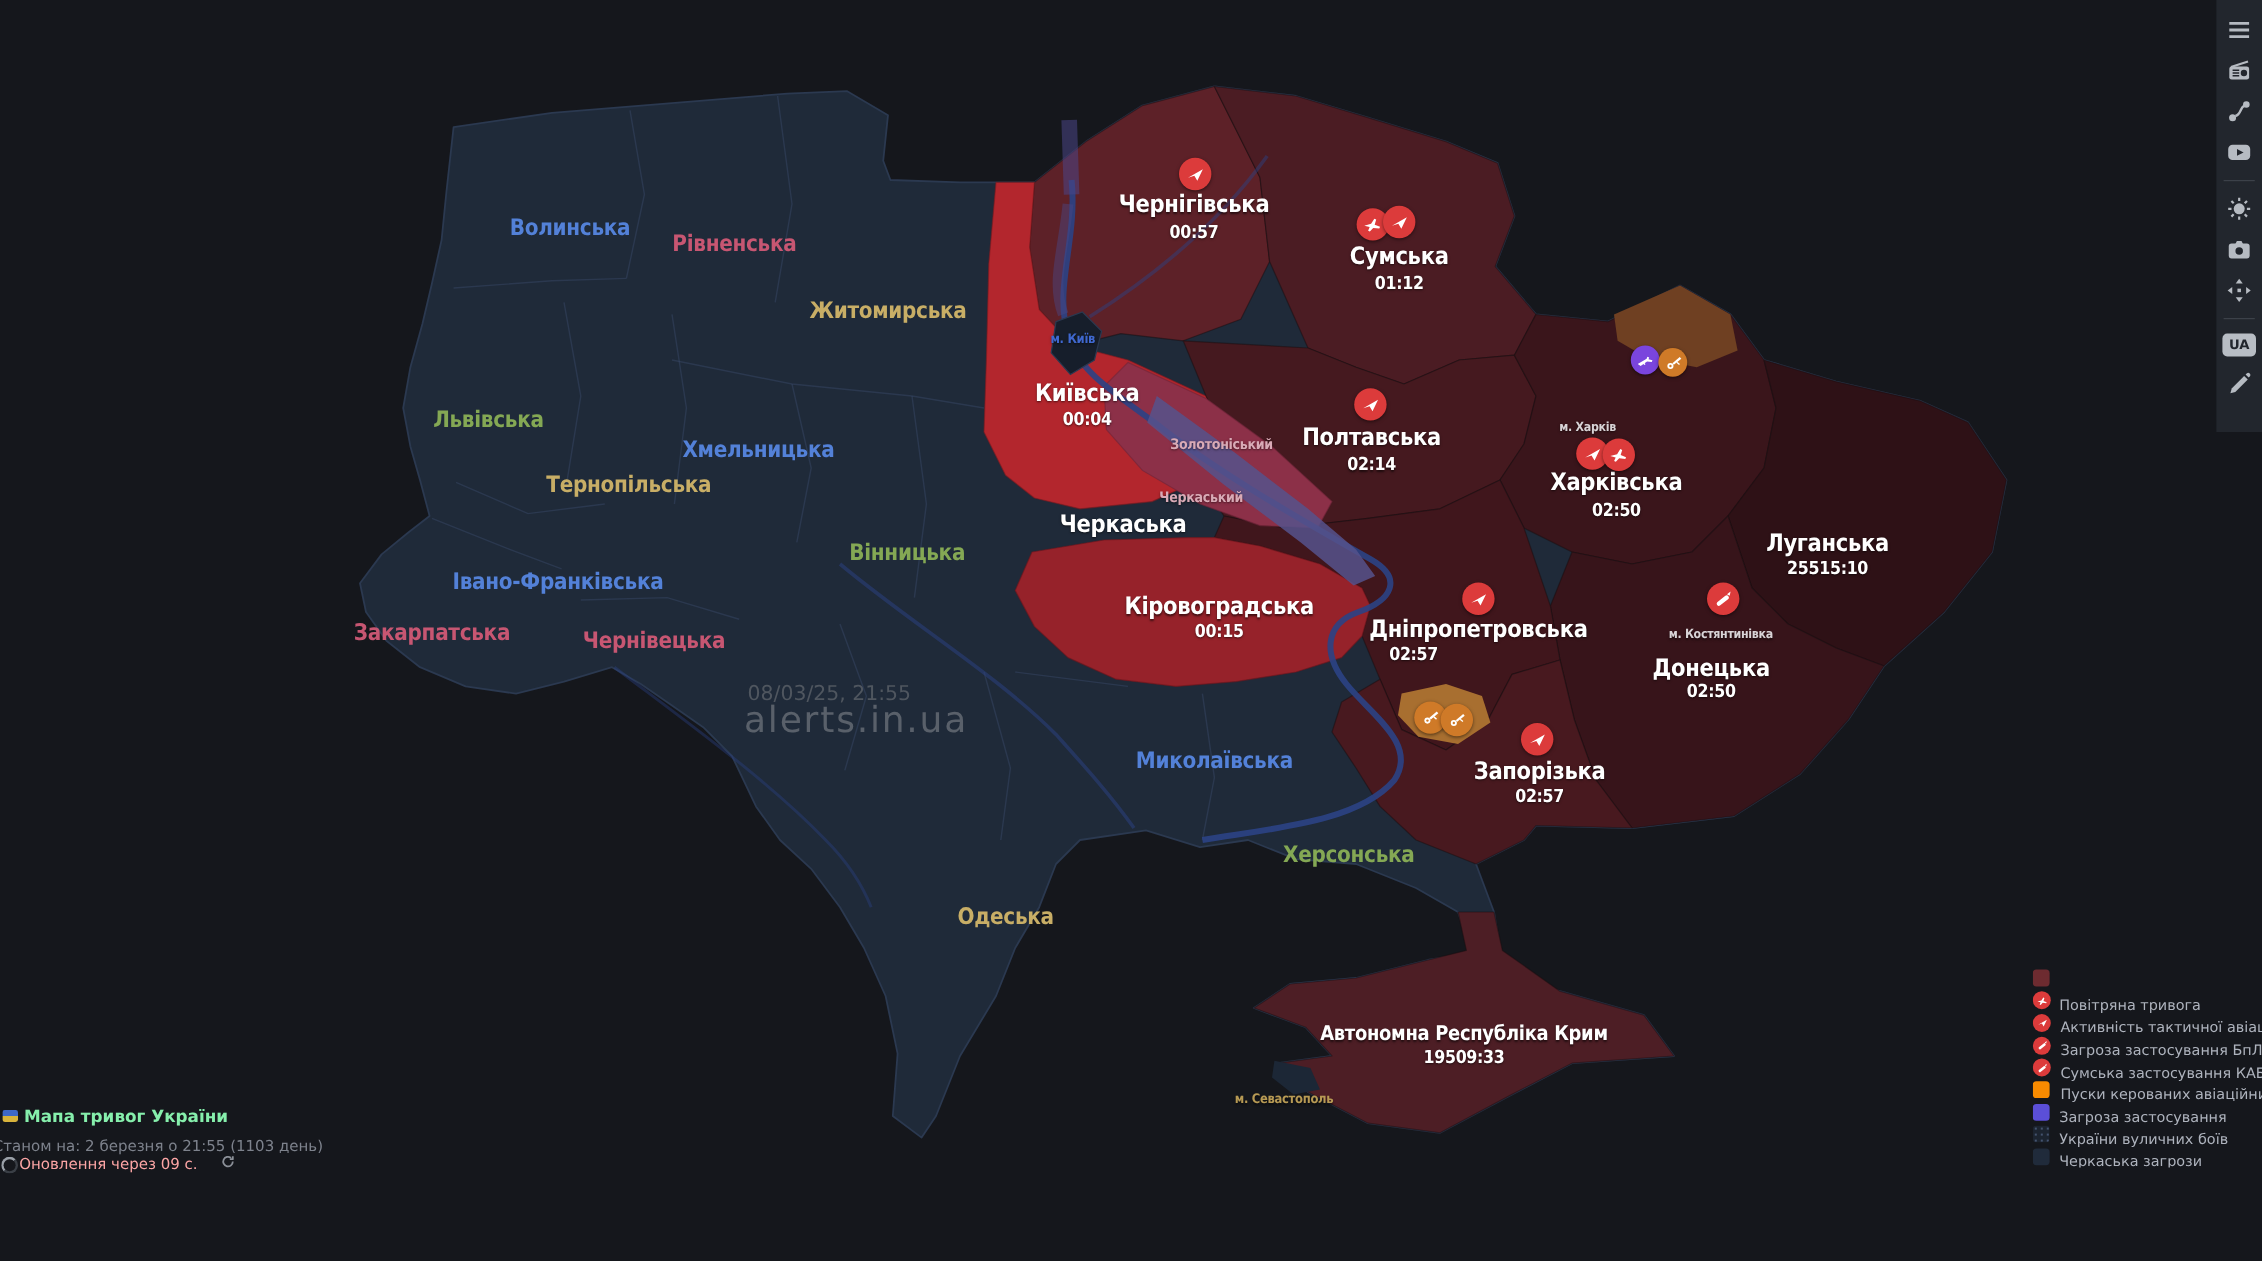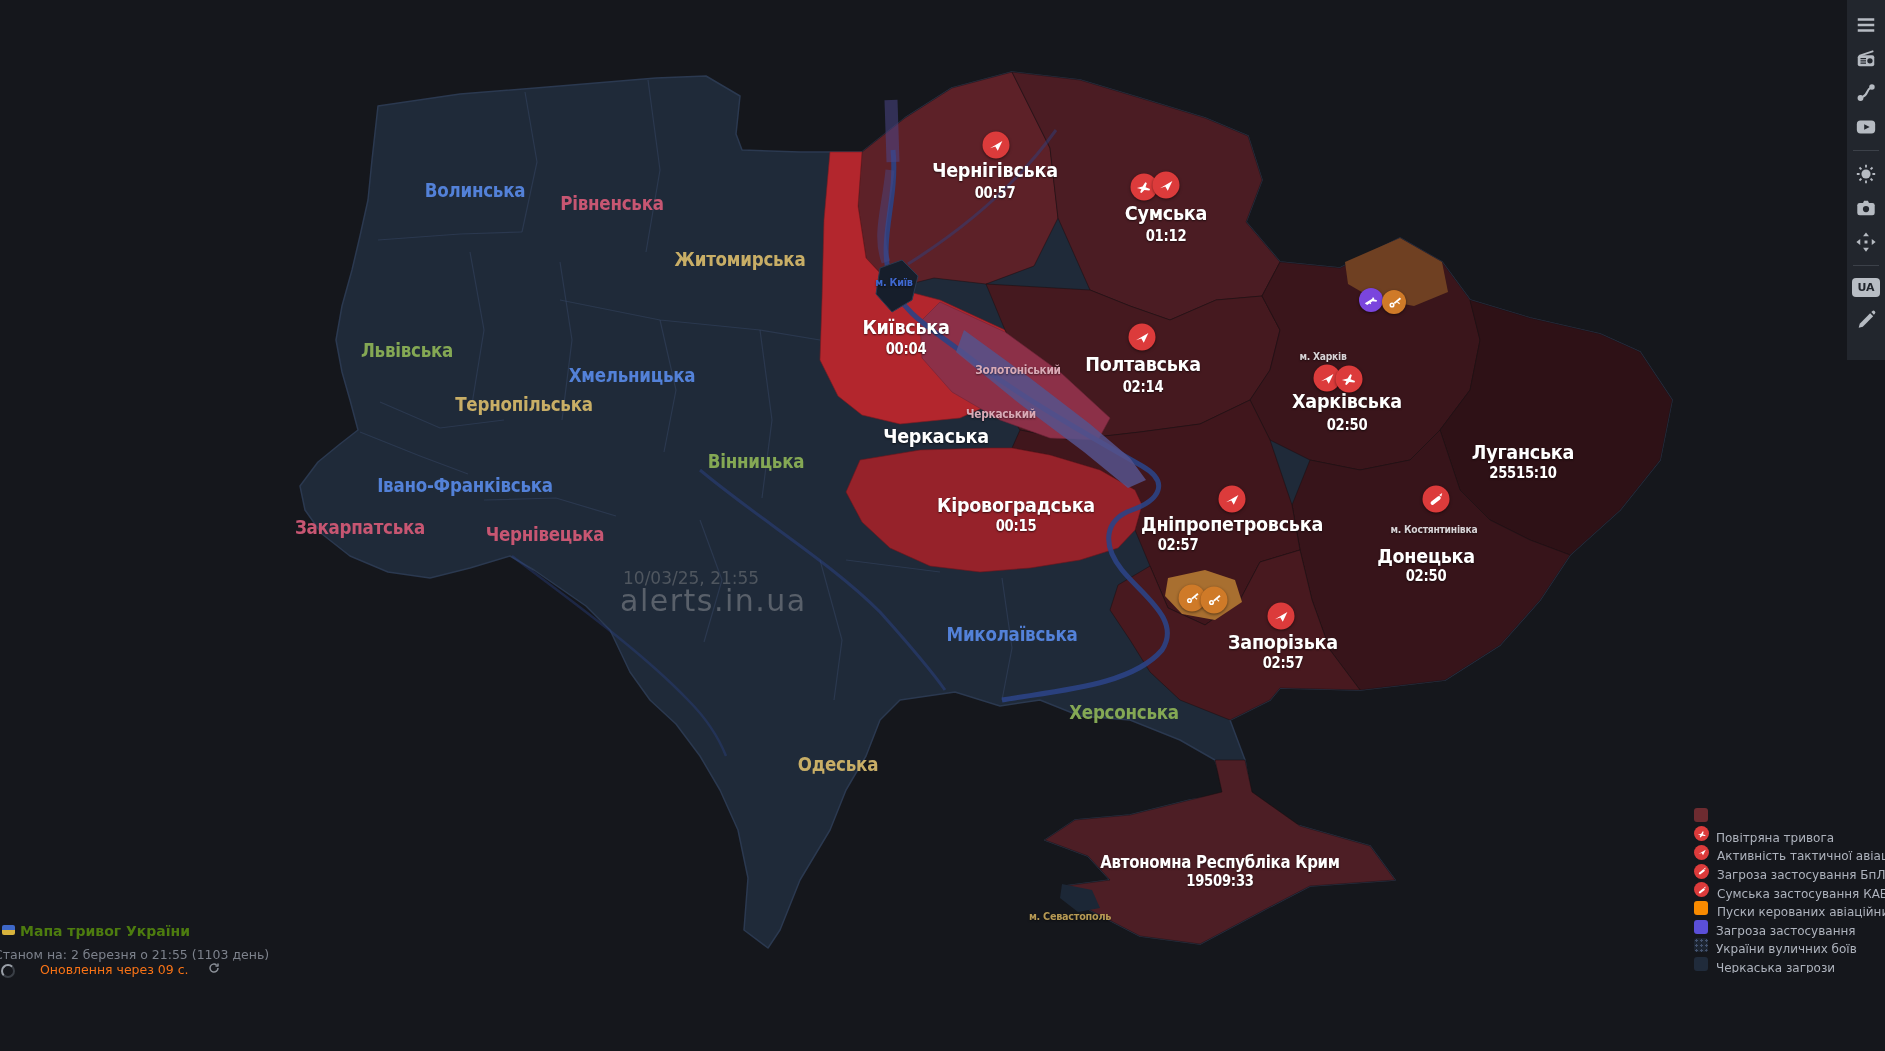--- a/index.html
+++ b/index.html
@@ -16,26 +16,26 @@
   .city-label,.raion-label{font-weight:700;text-shadow:0 1px 2px rgba(0,0,0,.5);}
   
   .badge{position:absolute;width:27px;height:27px;border-radius:50%;
          transform:translate(-50%,-50%);display:flex;align-items:center;justify-content:center;
          box-shadow:0 1px 3px rgba(0,0,0,.5);}
   .badge.small{width:24px;height:24px;}
   .badge svg{width:17px;height:17px;display:block;}
   
   .wm1{position:absolute;color:#4f565f;font-size:17px;font-weight:500;}
   .wm2{position:absolute;color:#59606a;font-size:30px;font-weight:500;letter-spacing:1.5px;}
-  .f-title{position:absolute;left:20px;top:923px;color:#4d7c0f;font-weight:700;font-size:14px;white-space:nowrap;}
+  .f-title{position:absolute;left:20px;top:923px;color:#86efac;font-weight:700;font-size:14px;white-space:nowrap;}
   .f-flag{position:absolute;left:2px;top:925px;width:13px;height:10px;border-radius:2px;overflow:hidden;}
   .f-flag .b{height:5px;background:#3e68c8;}
   .f-flag .y{height:5px;background:#d8b33c;}
   .f-status{position:absolute;left:-6px;top:947px;color:#7d828c;font-size:12.5px;white-space:nowrap;}
-  .f-update{position:absolute;left:16px;top:962px;color:#f97316;font-size:12.5px;white-space:nowrap;display:flex;align-items:center;gap:19px;margin-left:24px;}
+  .f-update{position:absolute;left:16px;top:962px;color:#fca5a5;font-size:12.5px;white-space:nowrap;display:flex;align-items:center;gap:19px;}
   .spinner{position:absolute;left:1px;top:964px;width:10px;height:10px;border-radius:50%;
            border:2.5px solid #3a3f46;border-top-color:#9aa0a8;border-left-color:#9aa0a8;}
   .refresh-ic{display:inline-block;vertical-align:-2px;}
   
   #legend{position:absolute;left:1694px;top:806px;width:191px;overflow:hidden;}
   .lg-row{display:flex;align-items:center;height:18.6px;gap:8px;}
   .lg-sq{width:14px;height:14px;border-radius:3px;flex:0 0 auto;}
   .lg-ci{width:15px;height:15px;border-radius:50%;flex:0 0 auto;display:flex;align-items:center;justify-content:center;}
   .lg-ci svg{width:10px;height:10px;}
   .lg-dot{background-image:radial-gradient(#44536f 1px,transparent 1.3px);background-size:5px 5px;}
@@ -114,21 +114,21 @@
       <path stroke="#4a4686" stroke-width="9" stroke-opacity=".45" d="M890,170 C886,210 876,235 886,262"></path>
       <path stroke-width="3" stroke-opacity=".5" d="M700,470 C760,520 830,562 880,612 C905,640 925,662 945,690" stroke="#2b4285"></path>
       <path stroke-width="2.5" stroke-opacity=".4" d="M512,556 C570,600 640,650 688,700 C706,718 718,736 726,756" stroke="#2b4285"></path>
     </g>
     <path fill-opacity=".85" d="M964,330 L1030,378 L1090,424 L1130,458 L1146,480 L1128,488 L1084,452 L1020,404 L956,352 Z" fill="#56528c"></path>
 
     <path stroke="#2b3950" stroke-width="1" d="M880,268 L902,260 L918,276 L912,300 L892,312 L876,294 Z" fill="#161e2b"></path>
     <path d="M1062,884 L1092,890 L1100,908 L1078,912 L1060,898 Z" fill="#1c2736"></path>
   </svg>
 
-  <div class="wm1" style="left:623px;top:568px">10/03/25, 21:55</div>
+  <div class="wm1" style="left:623px;top:568px">08/03/25, 21:55</div>
   <div class="wm2" style="left:620px;top:583px">alerts.in.ua</div>
 
   <div id="map-labels">
       <div class="map-label" style="left: 475px; top: 190px; color: rgb(83, 129, 216);">Волинська</div>
       <div class="map-label" style="left: 612px; top: 203px; color: rgb(199, 86, 114);">Рівненська</div>
       <div class="map-label" style="left: 740px; top: 259px; color: rgb(200, 174, 102);">Житомирська</div>
       <div class="map-label" style="left: 407px; top: 350px; color: rgb(132, 168, 84);">Львівська</div>
       <div class="map-label" style="left: 632px; top: 375px; color: rgb(83, 129, 216);">Хмельницька</div>
       <div class="map-label" style="left: 524px; top: 404px; color: rgb(200, 174, 102);">Тернопільська</div>
       <div class="map-label" style="left: 756px; top: 461px; color: rgb(132, 168, 84);">Вінницька</div>

